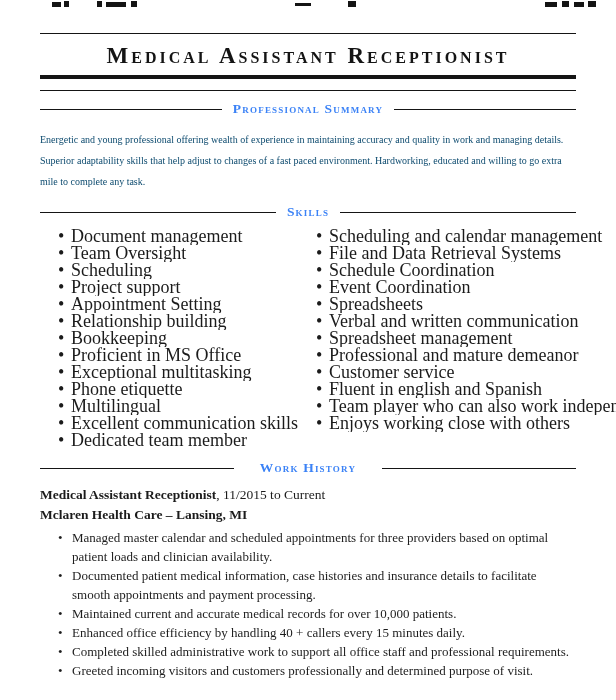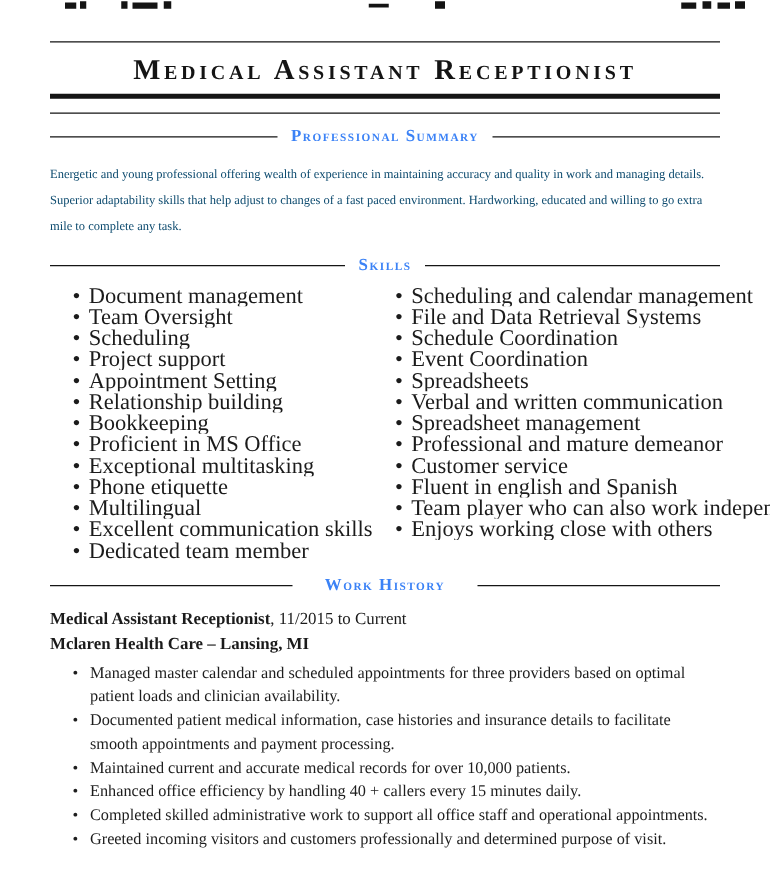--- a/index.html
+++ b/index.html
@@ -134,17 +134,17 @@
   </p>
   <p class="employer">
     <span>Mclaren Health Care</span><span> – Lansing, MI</span>
   </p>
   <ul class="duties">
 
   <li>Managed master calendar and scheduled appointments for three providers based on optimal patient loads and clinician availability.</li>
       <li>Documented patient medical information, case histories and insurance details to facilitate smooth appointments and payment processing.</li>
       <li>Maintained current and accurate medical records for over 10,000 patients.</li>
       <li>Enhanced office efficiency by handling 40 + callers every 15 minutes daily.</li>
-      <li>Completed skilled administrative work to support all office staff and operational appointments.</li>
+      <li>Completed skilled administrative work to support all office staff and professional requirements.</li>
       <li>Greeted incoming visitors and customers professionally and determined purpose of visit.</li>
     </ul>
 
 </div>
 
 </body></html>

